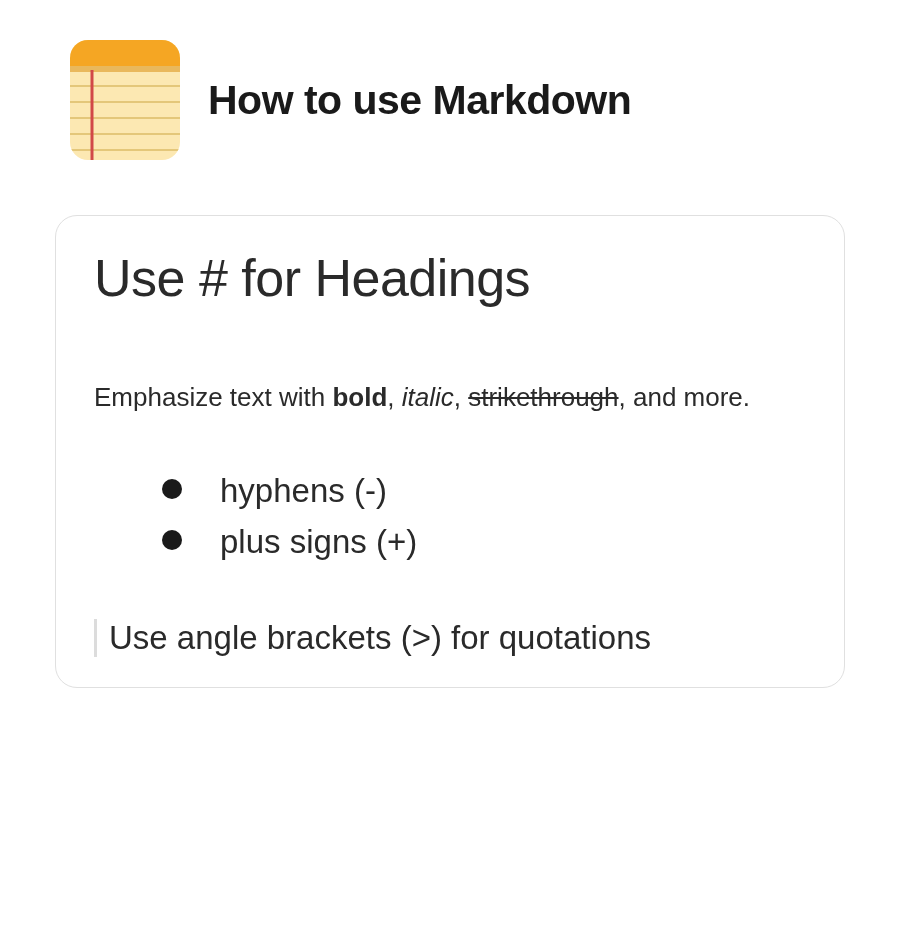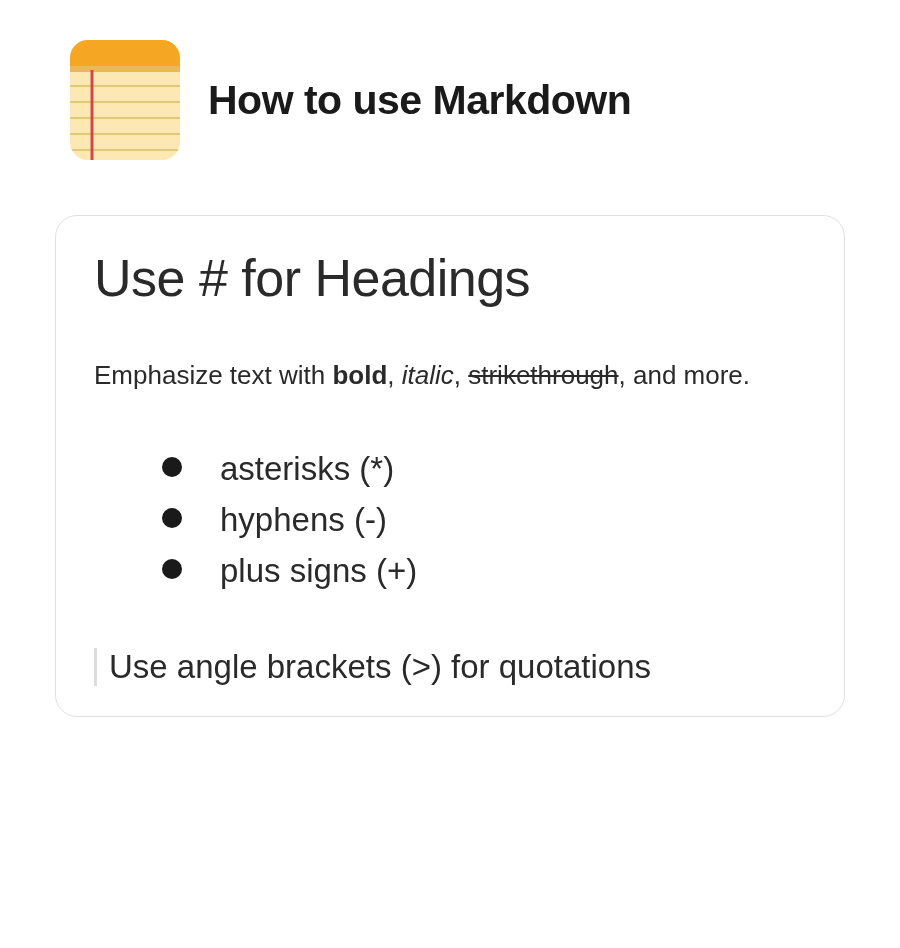--- a/index.html
+++ b/index.html
@@ -35,21 +35,21 @@
     }
     .card {
       border: 1.5px solid #e0e0e0;
       border-radius: 22px;
       padding: 32px 38px 30px 38px;
     }
     .card-heading {
       font-size: 52px;
       font-weight: 400;
       color: #2a2a2a;
-      margin-bottom: 48px;
+      margin-bottom: 70px;
       letter-spacing: -0.5px;
     }
     .emphasis-line {
       font-size: 26px;
       color: #2a2a2a;
       line-height: 1.5;
       margin-bottom: 48px;
     }
     .emphasis-line .bold {
       font-weight: 700;
@@ -128,19 +128,18 @@
 
 <div class="card">
   <h2 class="card-heading">Use # for Headings</h2>
 
   <p class="emphasis-line">
     <span>Emphasize text with </span><span class="bold">bold</span><span>, </span><span class="italic">italic</span><span>, </span><span class="strike">strikethrough</span><span>, and more.</span>
   </p>
 
 
   <ul class="bullet-list">
-    <li>asterisks (*)</li>
     <li>hyphens (-)</li>
     <li>plus signs (+)</li>
   </ul>
 
   <div class="blockquote">Use angle brackets (&gt;) for quotations</div>
 </div>
 
 </body></html>

